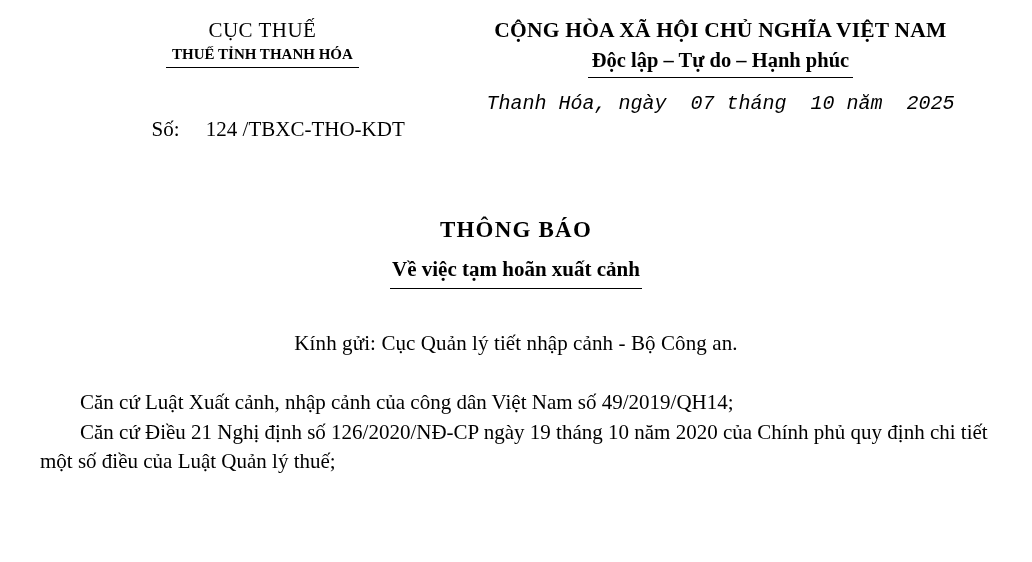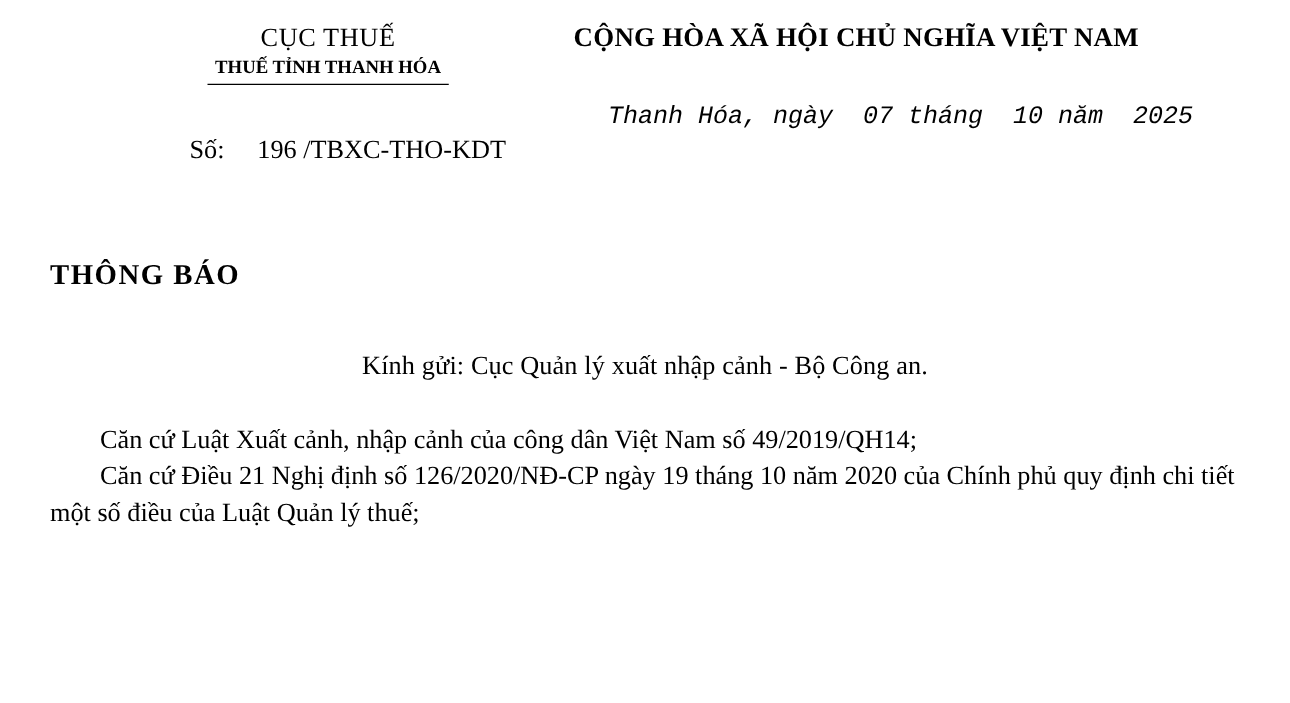--- a/index.html
+++ b/index.html
@@ -30,21 +30,21 @@
     width: 100%;
   }
   .header-left {
     width: 44%;
     text-align: center;
     padding-left: 26px;
     box-sizing: border-box;
   }
   .header-right {
     width: 56%;
-    text-align: left;
+    text-align: center;
     box-sizing: border-box;
     padding-right: 10px;
   }
   .org-line1 {
     font-size: 21px;
     letter-spacing: 0.5px;
     line-height: 1.35;
   }
   .org-line2 {
     font-size: 15px;
@@ -92,21 +92,21 @@
     box-sizing: border-box;
     padding-right: 10px;
     font-size: 20px;
     font-style: italic;
     white-space: pre;
     font-family: Liberation Mono, monospace;
   }
 
   
   .title-block {
-    text-align: left;
+    text-align: center;
     margin-top: 46px;
   }
   .doc-title {
     font-size: 23px;
     font-weight: bold;
     letter-spacing: 1.2px;
     line-height: 1.5;
   }
   .doc-subtitle {
     font-size: 21px;
@@ -145,34 +145,40 @@
 
   <div class="header">
     <div class="header-left">
       <div class="org-line1">CỤC THUẾ</div>
       <div>
         <span class="org-line2">THUẾ TỈNH THANH HÓA</span>
       </div>
     </div>
     <div class="header-right">
       <div class="nation-line1">CỘNG HÒA XÃ HỘI CHỦ NGHĨA VIỆT NAM</div>
+      <div>
+        <span class="nation-line2">Độc lập – Tự do – Hạnh phúc</span>
+      </div>
     </div>
   </div>
 
   <div class="subheader">
     <div class="so-line">
-      <span class="so-label">Số:</span><span>&nbsp;&nbsp;&nbsp;&nbsp;&nbsp;</span><span class="so-number">196</span><span>&nbsp;</span><span class="so-suffix">/TBXC-THO-KDT</span>
+      <span class="so-label">Số:</span><span>&nbsp;&nbsp;&nbsp;&nbsp;&nbsp;</span><span class="so-number">124</span><span>&nbsp;</span><span class="so-suffix">/TBXC-THO-KDT</span>
     </div>
     <div class="place-line">Thanh Hóa, ngày  07 tháng  10 năm  2025</div>
   </div>
 
   <div class="title-block">
     <div class="doc-title">THÔNG BÁO</div>
+    <div>
+      <span class="doc-subtitle">Về việc tạm hoãn xuất cảnh</span>
+    </div>
   </div>
 
-  <div class="recipient">Kính gửi: Cục Quản lý xuất nhập cảnh - Bộ Công an.</div>
+  <div class="recipient">Kính gửi: Cục Quản lý tiết nhập cảnh - Bộ Công an.</div>
 
   <div class="body-block">
     <p class="para">Căn cứ Luật Xuất cảnh, nhập cảnh của công dân Việt Nam số 49/2019/QH14;</p>
     <p class="para">Căn cứ Điều 21 Nghị định số 126/2020/NĐ-CP ngày 19 tháng 10 năm 2020 của Chính phủ quy định chi tiết một số điều của Luật Quản lý thuế;</p>
   </div>
 
 </div>
 
 </body></html>

